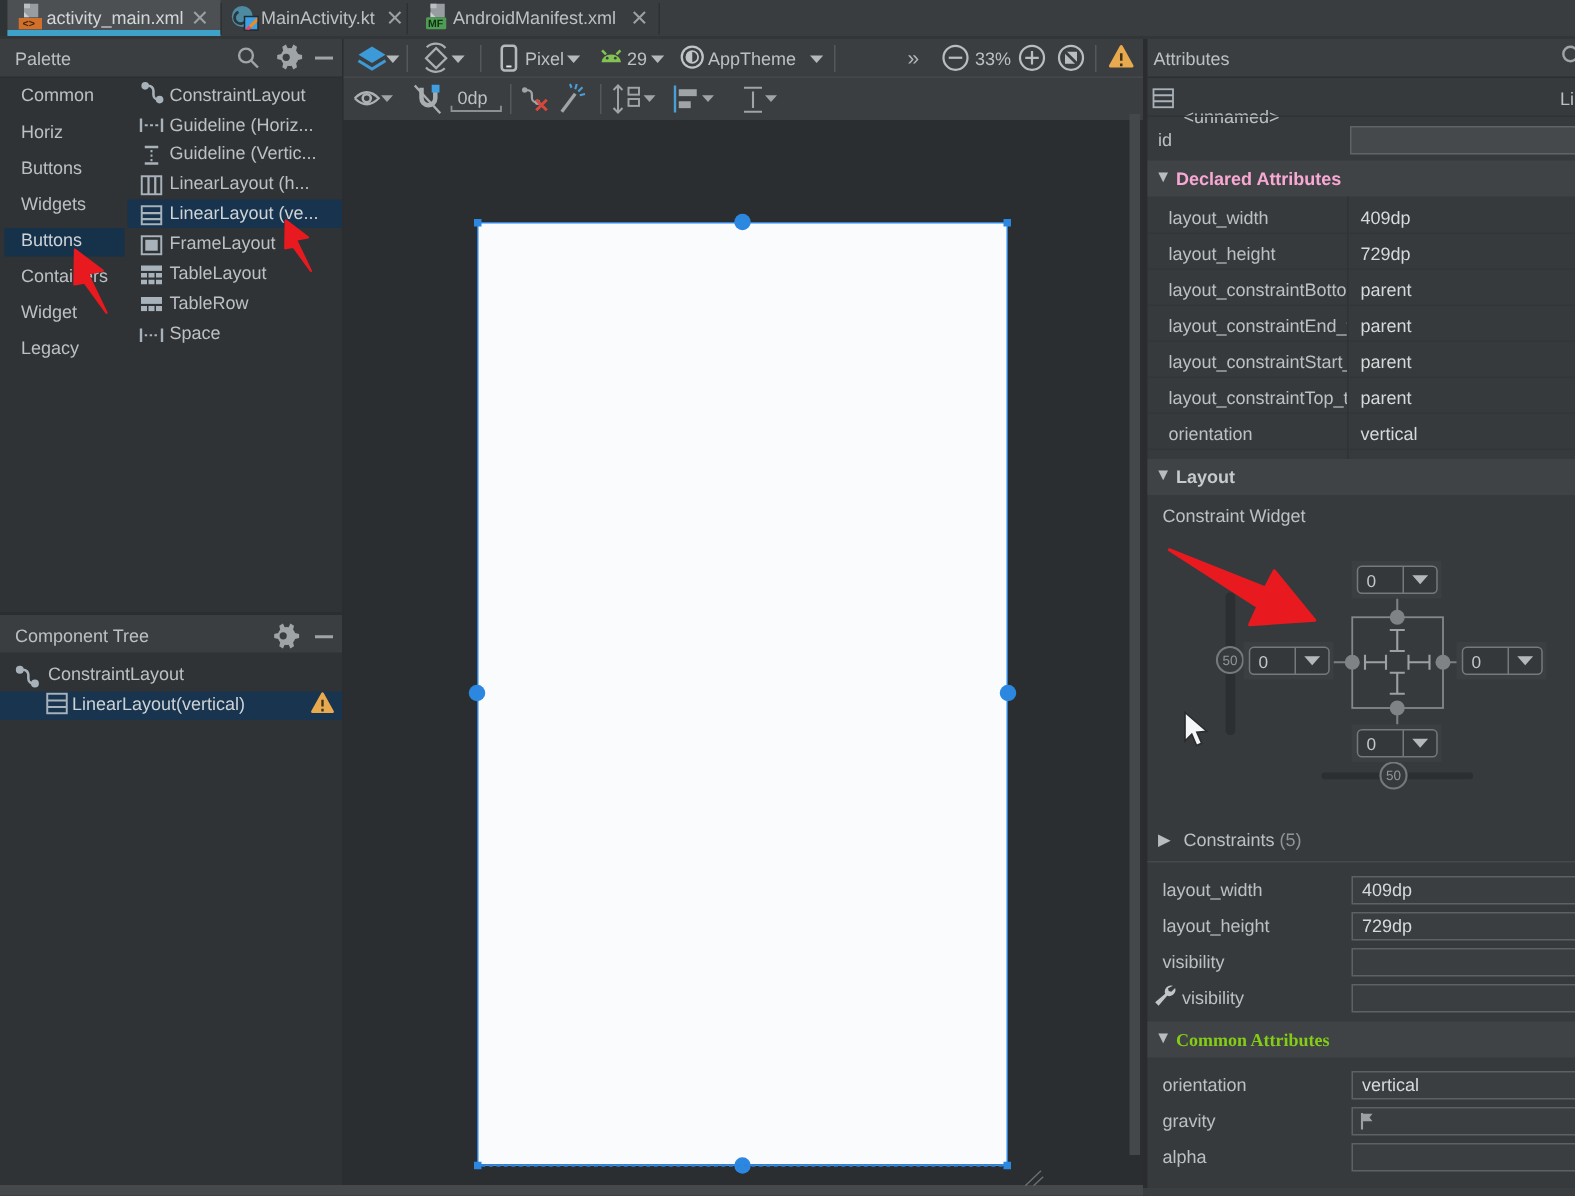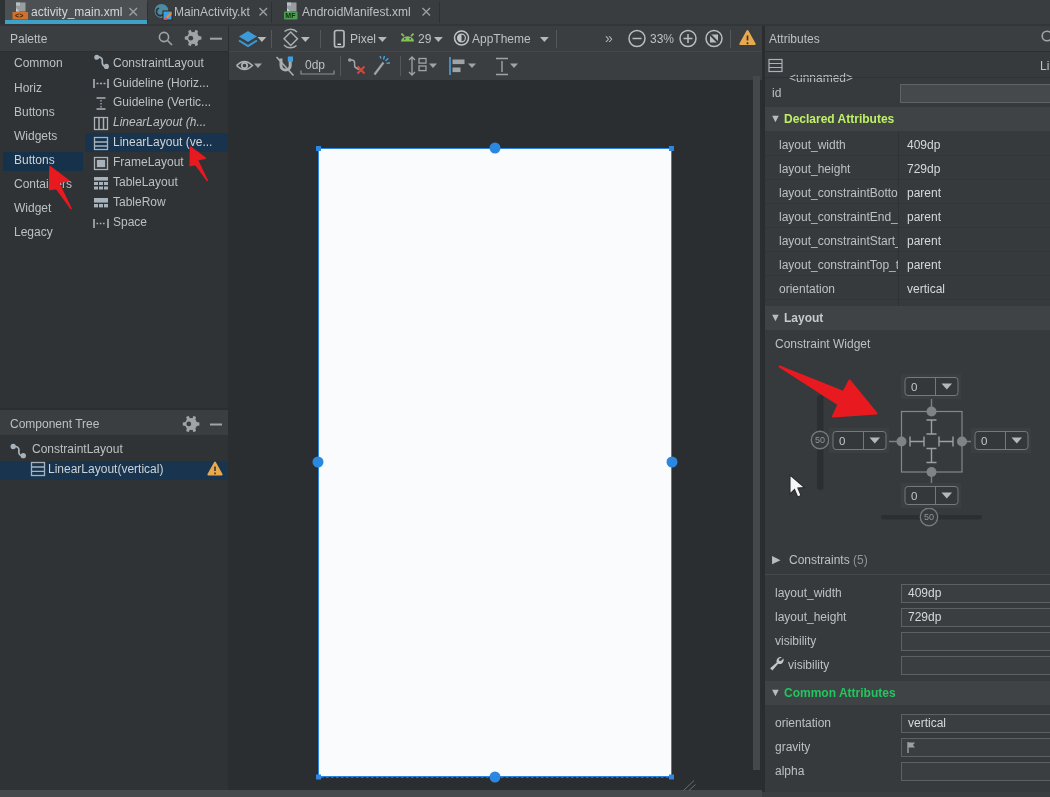--- a/index.html
+++ b/index.html
@@ -56,21 +56,21 @@
 <div class="abs txt" style="left:14px;top:129px;">Widgets</div>
 <div class="abs txt" style="left:14px;top:153px;color:#ced3d6;">Buttons</div>
 <div class="abs txt" style="left:14px;top:177px;">Containers</div>
 <div class="abs txt" style="left:14px;top:201px;">Widget</div>
 <div class="abs txt" style="left:14px;top:225px;">Legacy</div>
 
 <div class="abs" style="left:85px;top:133px;width:143px;height:19px;background:#17334d;"></div>
 <div class="abs txt" style="left:113px;top:56px;">ConstraintLayout</div>
 <div class="abs txt" style="left:113px;top:76px;">Guideline (Horiz...</div>
 <div class="abs txt" style="left:113px;top:95px;">Guideline (Vertic...</div>
-<div class="abs txt" style="left:113px;top:115px;font-style:italic;">LinearLayout (h...</div>
+<div class="abs txt" style="left:113px;top:115px;">LinearLayout (h...</div>
 <div class="abs txt" style="left:113px;top:135px;color:#ced3d6;">LinearLayout (ve...</div>
 <div class="abs txt" style="left:113px;top:155px;">FrameLayout</div>
 <div class="abs txt" style="left:113px;top:175px;">TableLayout</div>
 <div class="abs txt" style="left:113px;top:195px;">TableRow</div>
 <div class="abs txt" style="left:113px;top:215px;">Space</div>
 <svg class="abs" style="left:90px;top:52px;" width="22" height="192" viewBox="0 0 22 192">
 <g stroke="#a8b2ba" fill="none" stroke-width="1.3">
 
 <path d="M7,5.2 h2 a3.3,3.3 0 0 1 3.3,3.3 v2.6 a3.3,3.3 0 0 0 3.3,3.3 h0.6" stroke-width="1.7"></path>
 <circle cx="6.8" cy="5.2" r="1.9" fill="#a8b2ba"></circle>
@@ -151,21 +151,21 @@
   </svg>
 <div class="abs txt" style="left:789px;top:59px;margin-top:12px;">&lt;unnamed&gt;</div>
 <div class="abs txt" style="left:1040px;top:59px;">Li</div>
 <div class="abs" style="left:765px;top:77px;width:285px;height:1px;background:#303335;"></div>
 
 <div class="abs txt" style="left:772px;top:86px;text-align:center;">id</div>
 <div class="abs" style="left:900px;top:84px;width:160px;height:19px;background:#45494b;border:1px solid #5f6365;box-sizing:border-box;"></div>
 
 <div class="abs" style="left:765px;top:107px;width:285px;height:24px;background:#3f4345;"></div>
 <div class="abs txt" style="left:770px;top:112px;font-size:11px;color:#b7bcbf;">▼</div>
-<div class="abs txt" style="left:784px;top:112px;font-weight:bold;color:#bef264;">Declared Attributes</div>
+<div class="abs txt" style="left:784px;top:112px;font-weight:bold;color:#f9a8d4;">Declared Attributes</div>
 
 <div class="abs" style="left:765px;top:131px;width:133px;height:175px;overflow:hidden;">
   <div class="txt" style="position:absolute;left:14px;top:7px;">layout_width</div>
   <div class="txt" style="position:absolute;left:14px;top:31px;">layout_height</div>
   <div class="txt" style="position:absolute;left:14px;top:55px;">layout_constraintBottom_</div>
   <div class="txt" style="position:absolute;left:14px;top:79px;">layout_constraintEnd_to_</div>
   <div class="txt" style="position:absolute;left:14px;top:103px;">layout_constraintStart_to</div>
   <div class="txt" style="position:absolute;left:14px;top:127px;">layout_constraintTop_toT</div>
   <div class="txt" style="position:absolute;left:14px;top:151px;">orientation</div>
 </div>
@@ -272,21 +272,21 @@
 <div class="abs" style="left:901px;top:738px;width:160px;height:19px;background:#3b3e40;border:1px solid #5e6163;box-sizing:border-box;"></div>
 <svg class="abs" style="left:906px;top:741px;" width="12" height="13" viewBox="0 0 12 13">
     <path d="M2,1 v11" stroke="#9ba0a2" stroke-width="1.4"></path>
     <path d="M2,1.5 h7 l-2,2.5 l2,2.5 h-7 z" fill="#9ba0a2"></path>
   </svg>
 <div class="abs txt" style="left:775px;top:764px;">alpha</div>
 <div class="abs" style="left:901px;top:762px;width:160px;height:19px;background:#3b3e40;border:1px solid #5e6163;box-sizing:border-box;"></div>
 
 <div class="abs" style="left:765px;top:681px;width:285px;height:24px;background:#3f4345;"></div>
 <div class="abs txt" style="left:770px;top:686px;font-size:11px;color:#b7bcbf;">▼</div>
-<div class="abs txt" style="left:784px;top:686px;font-weight:bold;color:#22c55e;">Common Attributes</div>
+<div class="abs txt" style="left:784px;top:686px;font-weight:bold;color:#84cc16;font-family:Liberation Serif, serif;">Common Attributes</div>
 <div class="abs" style="left:762px;top:792px;width:288px;height:5px;background:#3b3e41;"></div>
 
 <svg class="abs" id="overlay" style="left:0;top:0;" width="1050" height="797" viewBox="0 0 1050 797">
 
 <g fill="#2b87e0">
   <rect x="316" y="146" width="5" height="5"></rect>
   <rect x="669" y="146" width="5" height="5"></rect>
   <rect x="316" y="774.5" width="5" height="5"></rect>
   <rect x="669" y="774.5" width="5" height="5"></rect>
   <circle cx="495" cy="148" r="5.5"></circle>

